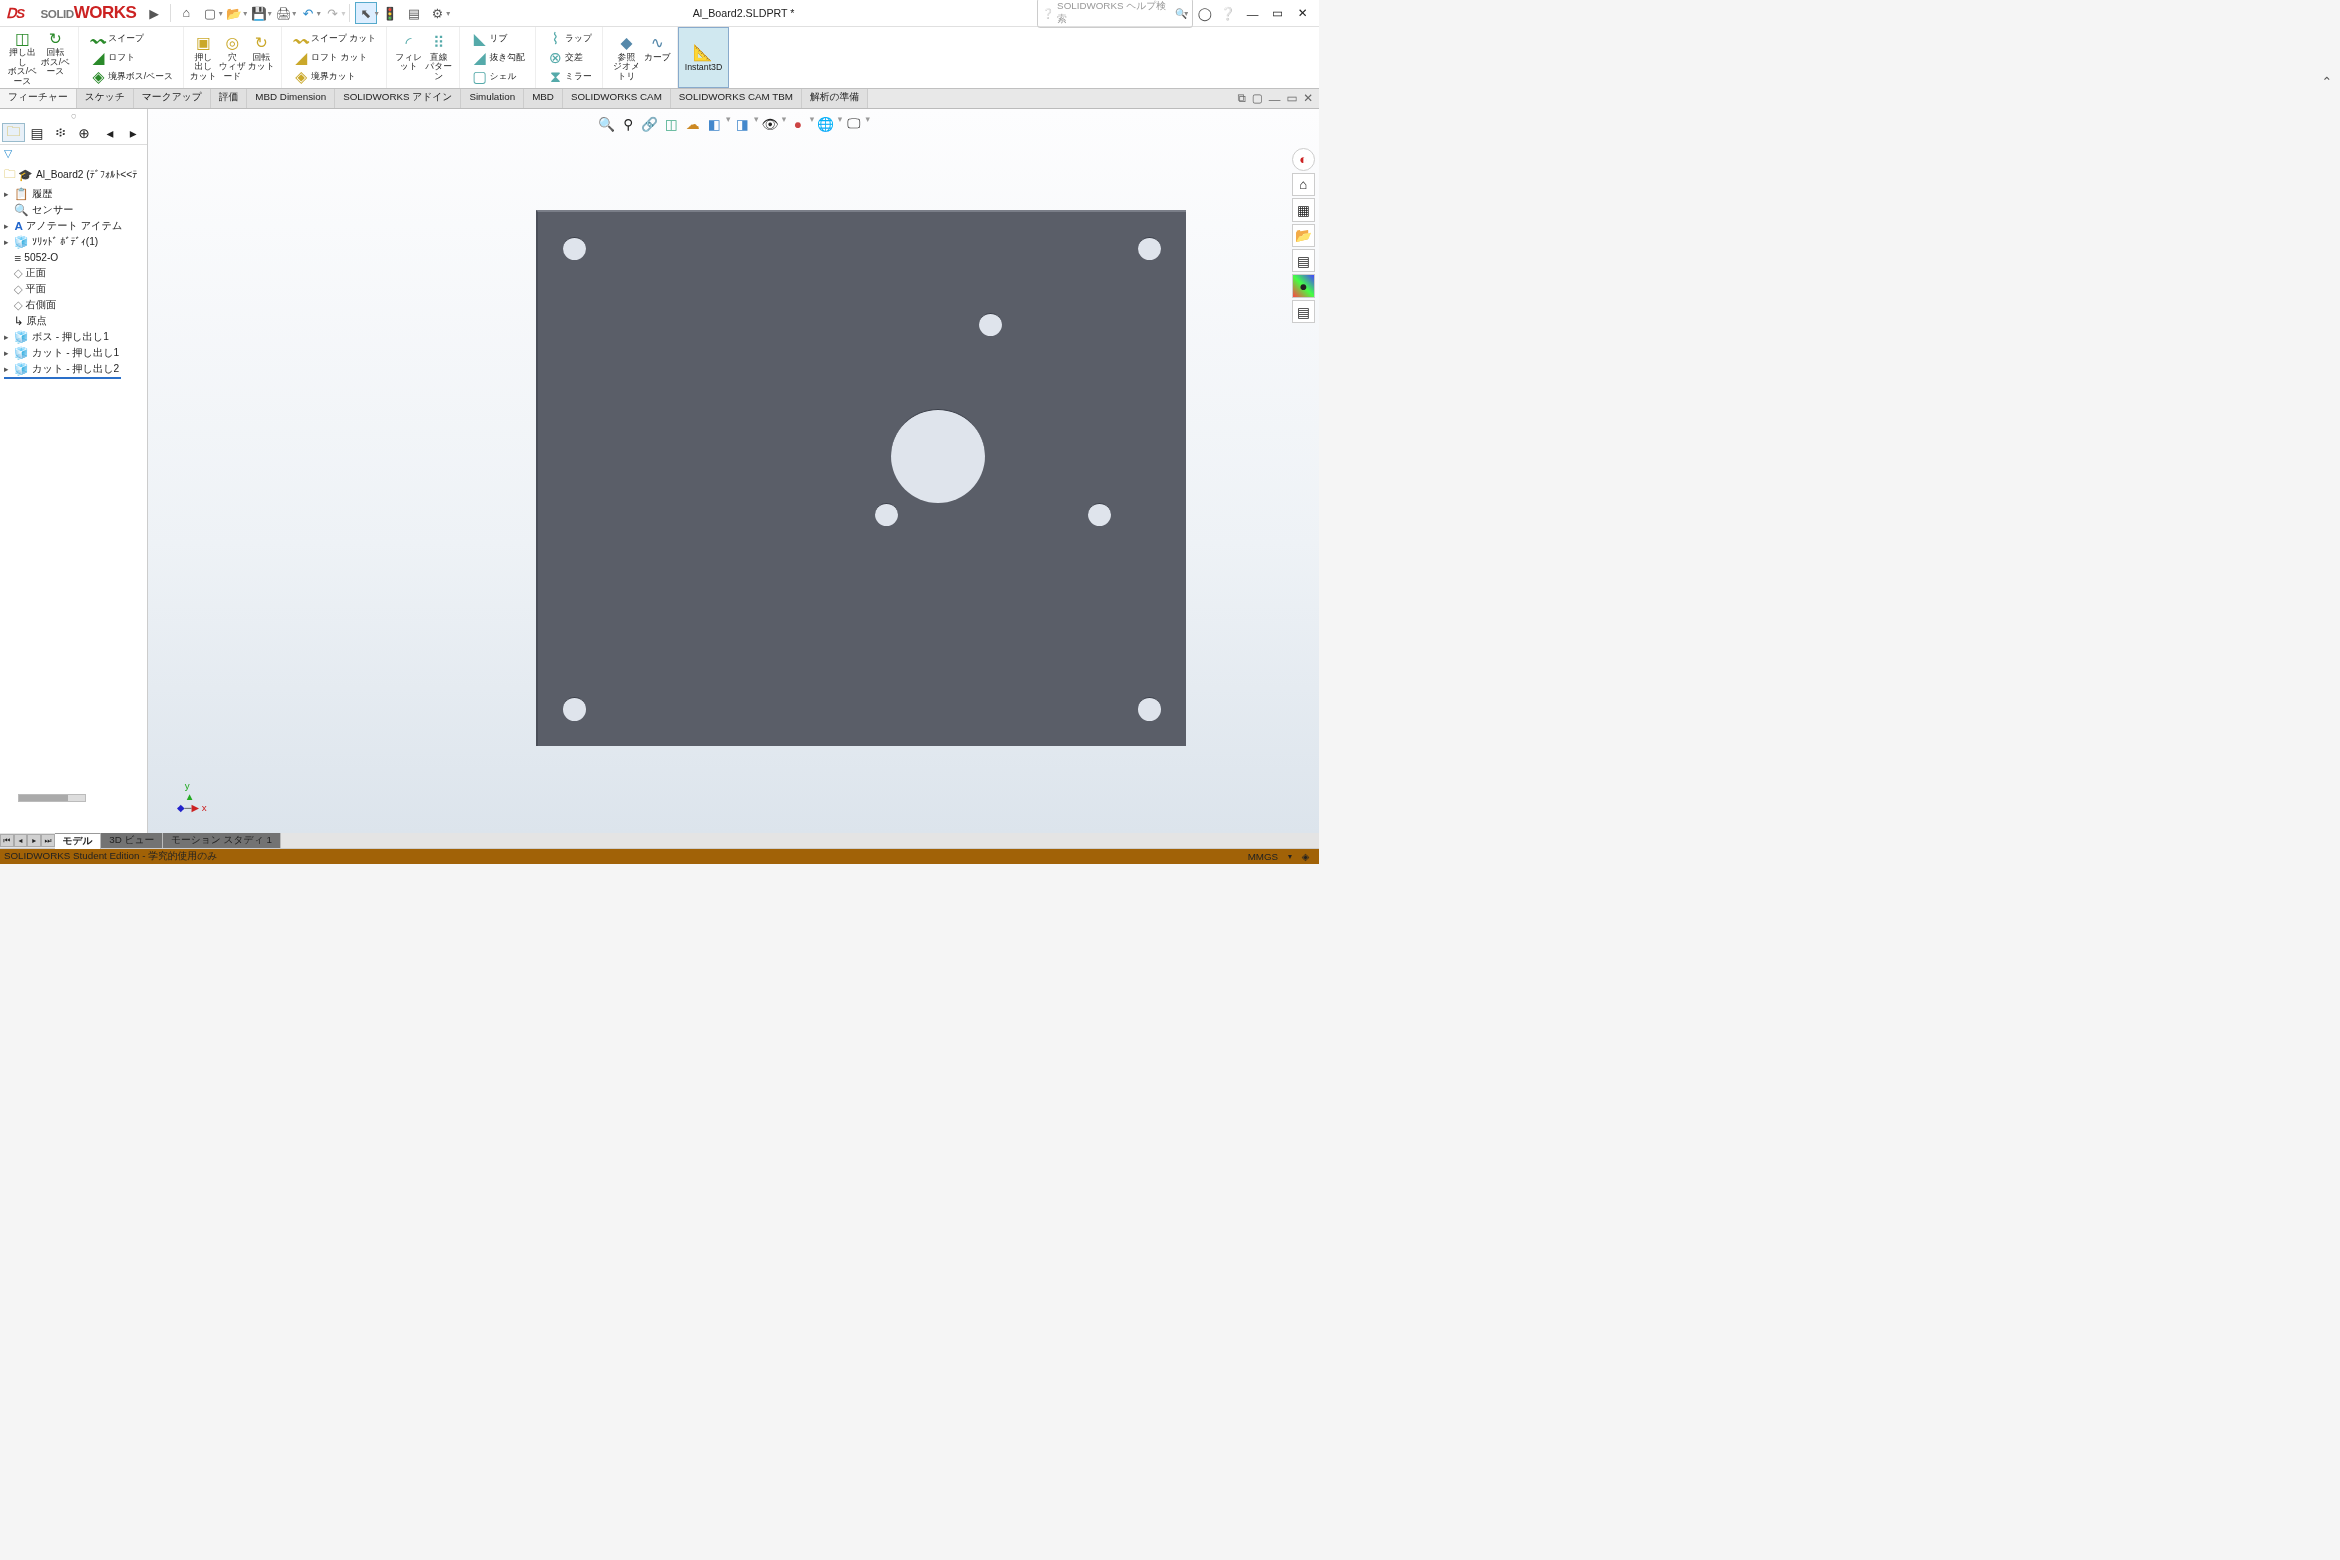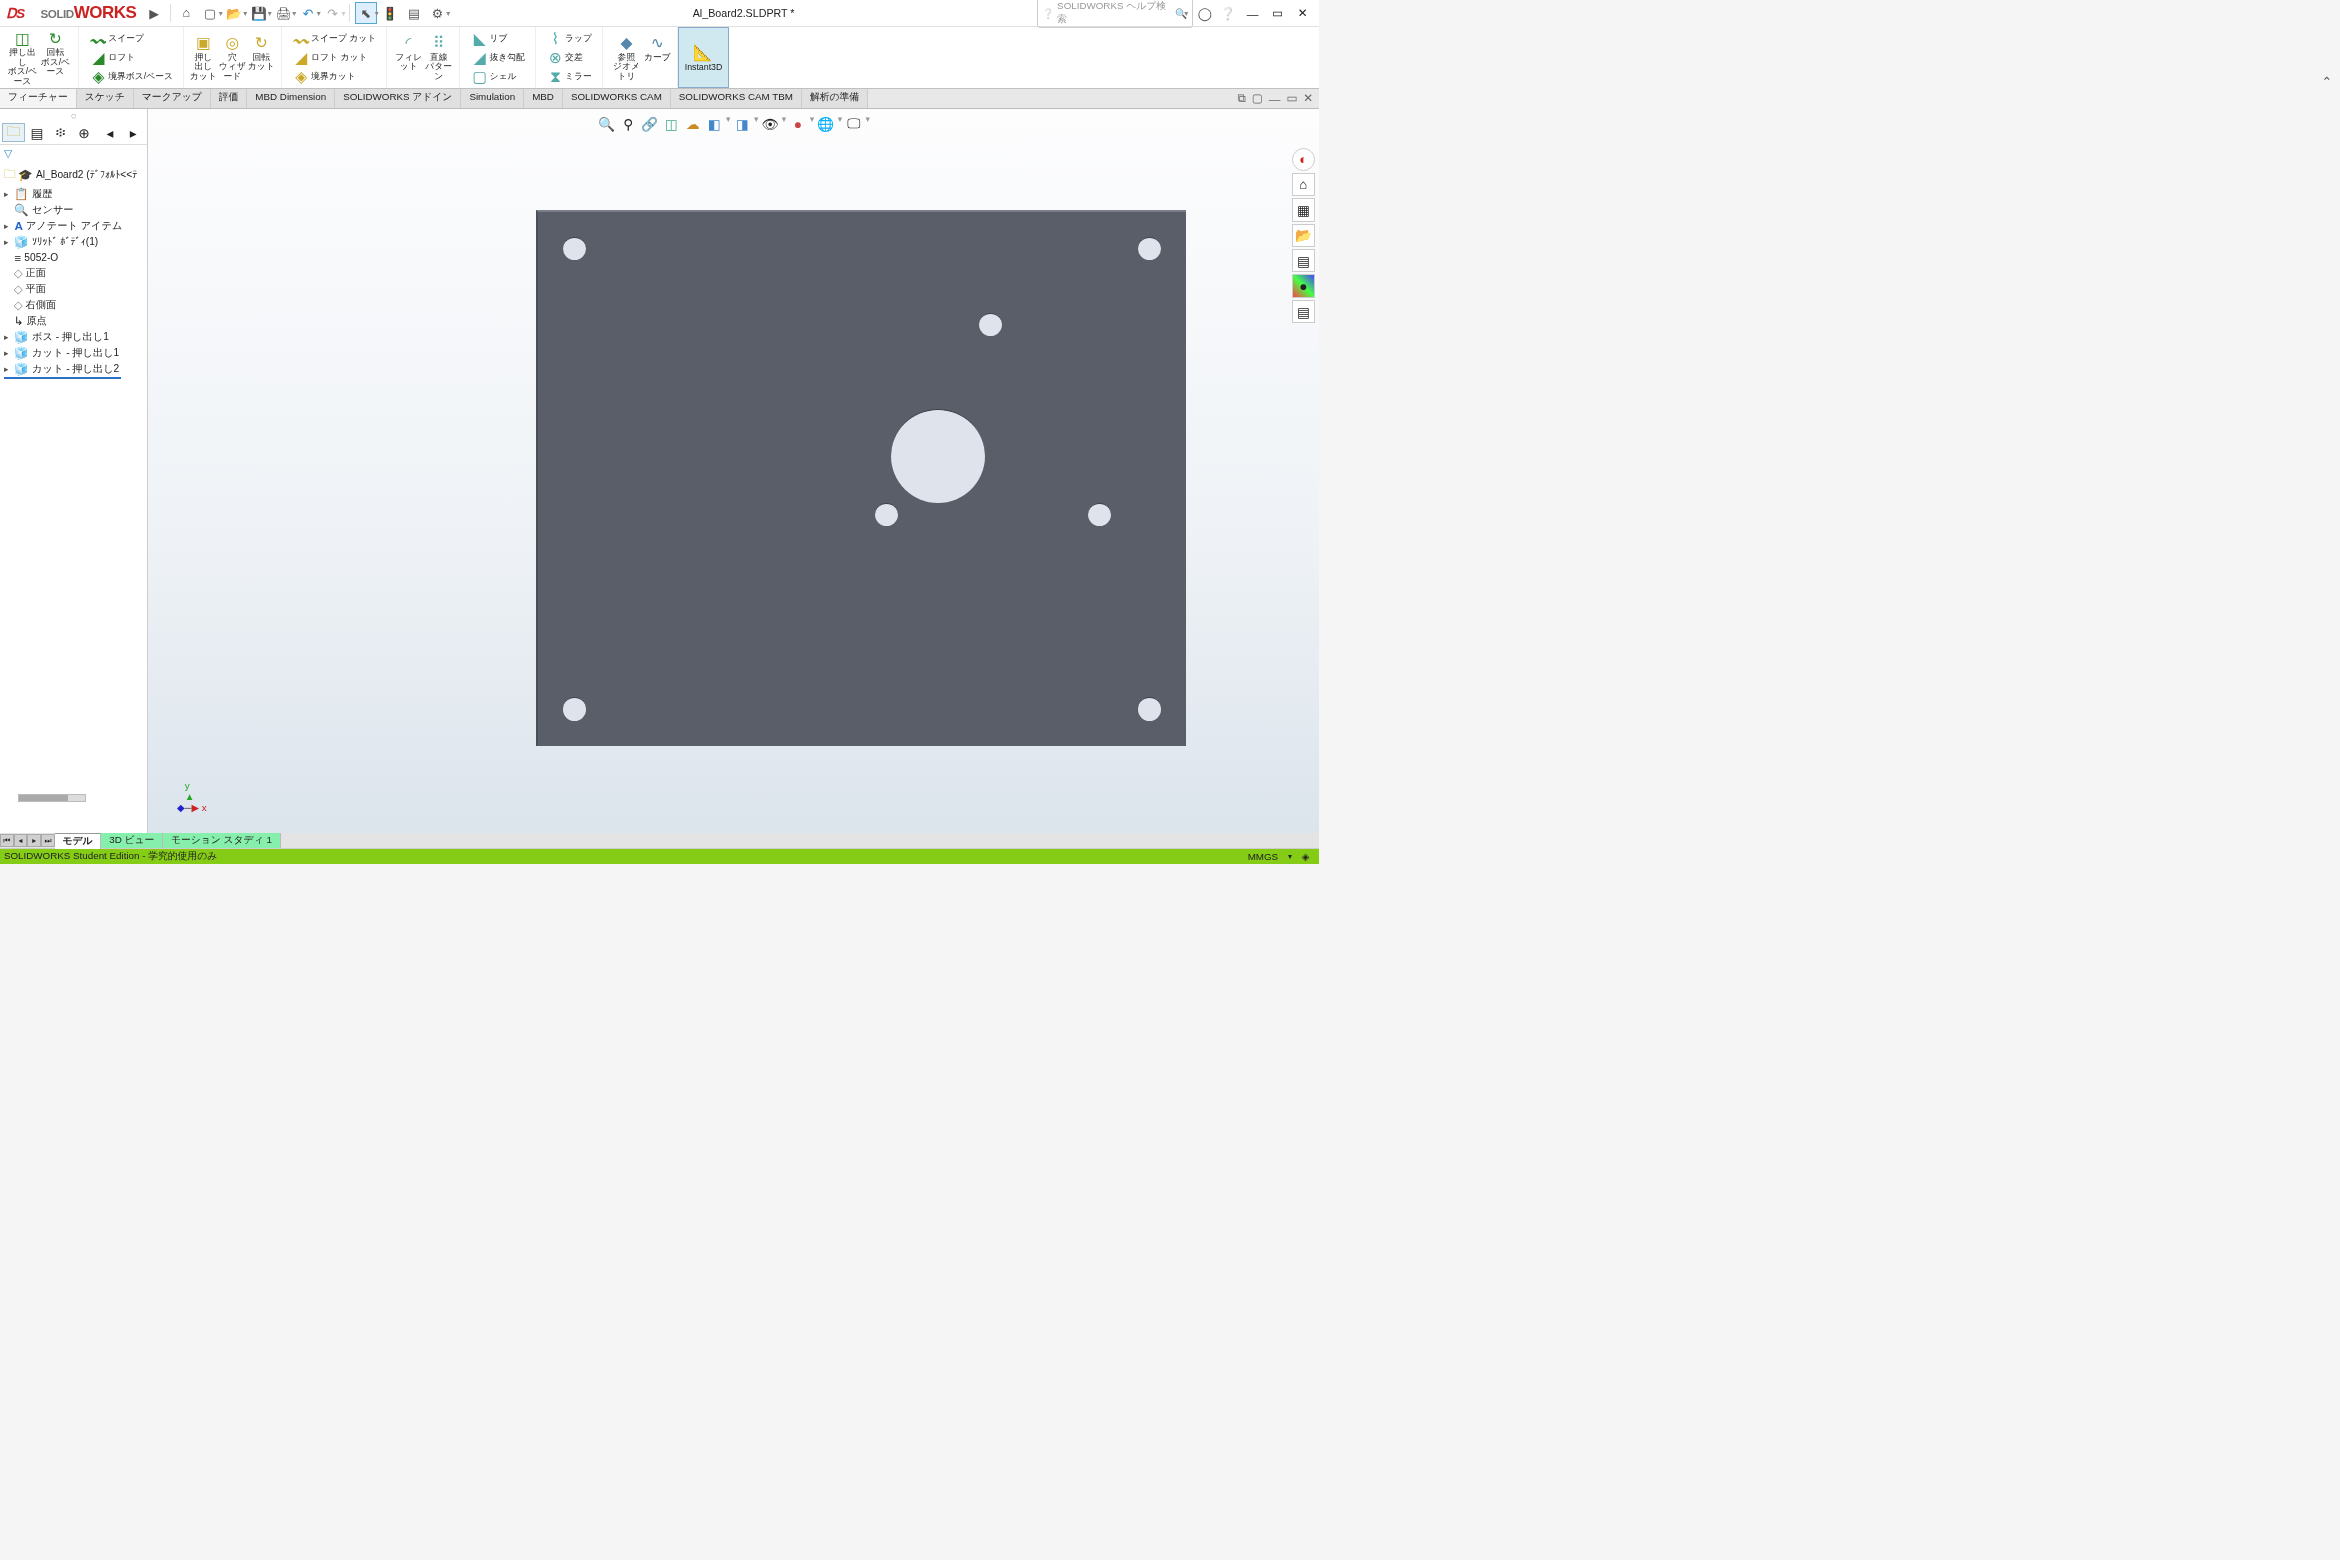--- a/index.html
+++ b/index.html
@@ -55,26 +55,26 @@
 .view-btn { width:19.5px; height:19.5px; display:flex; align-items:center; justify-content:center; font-size:13.7px;}
 .right-toolbar { position:absolute; right:3.9px; top:39px; display:flex; flex-direction:column; gap:2px;}
 .right-btn { width:23.4px; height:23.4px; background:#fff; border:1px solid #ccc; display:flex; align-items:center; justify-content:center; font-size:13.7px;}
 .plate { position:absolute; left:388px; top:101px; width:650px; height:536px; background:#5a5e68; border-top:2px solid #7a7e88; border-left:2px solid #4a4e58;}
 .hole { position:absolute; background:#dfe4ec; border-radius:50%; border-top:1px solid #3a3e48; }
 .triad { position:absolute; left:29px; bottom:19.5px; font-size:9.8px;}
 .triad .y { color:#2a2;}
 .triad .x { color:#c22;}
 .triad .z { color:#22c;}
 .btm-tabs { display:flex; height:15.6px; background:#e4e4e4; font-size:9.8px; align-items:center;}
-.btm-tab { padding:1px 7.8px; border-right:1px solid #bbb; background:#86efac;}
+.btm-tab { padding:1px 7.8px; border-right:1px solid #bbb; background:#737373;}
 .btm-tab.active { background:#fff; border-top:1px solid #999;font-weight:bold;}
 .nav-btn { width:13.7px; height:13.7px; background:#d0d0d0; border:1px solid #aaa; font-size:7.8px; display:flex; align-items:center; justify-content:center;}
 
 
-.status { display:flex; height:15.6px; background:#84cc16; border-top:1px solid #ccc; font-size:9.8px; align-items:center; padding:0 3.9px;}
+.status { display:flex; height:15.6px; background:#a16207; border-top:1px solid #ccc; font-size:9.8px; align-items:center; padding:0 3.9px;}
 .status-right { margin-left:auto; display:flex; gap:9.8px; align-items:center; padding-right:5.9px;}
 </style>
 </head>
 <body>
 
 <div class="titlebar">
   <div class="logo">
     <span class="ds">ꓓS</span>
     <span class="solid">SOLID</span>
       <span class="works">WORKS</span>

